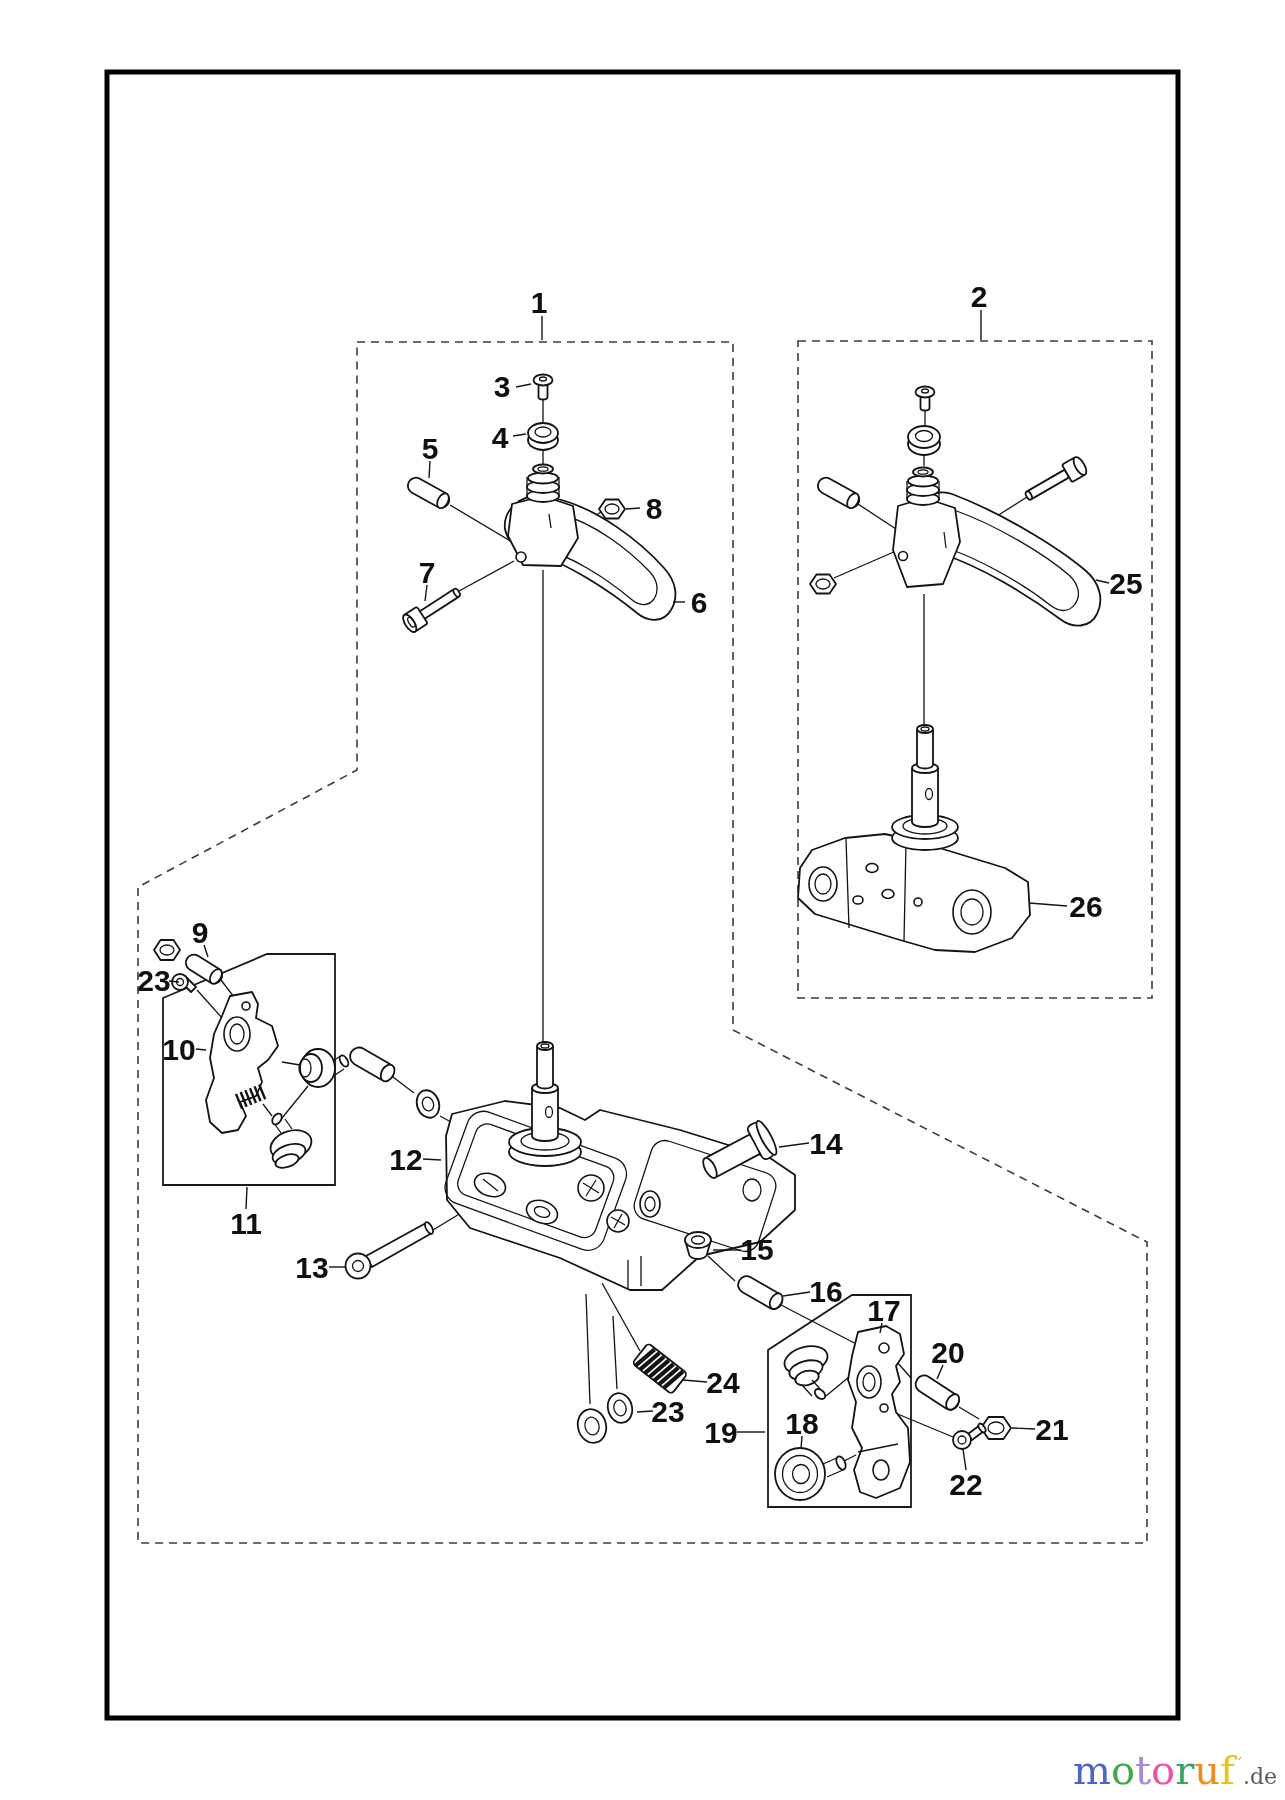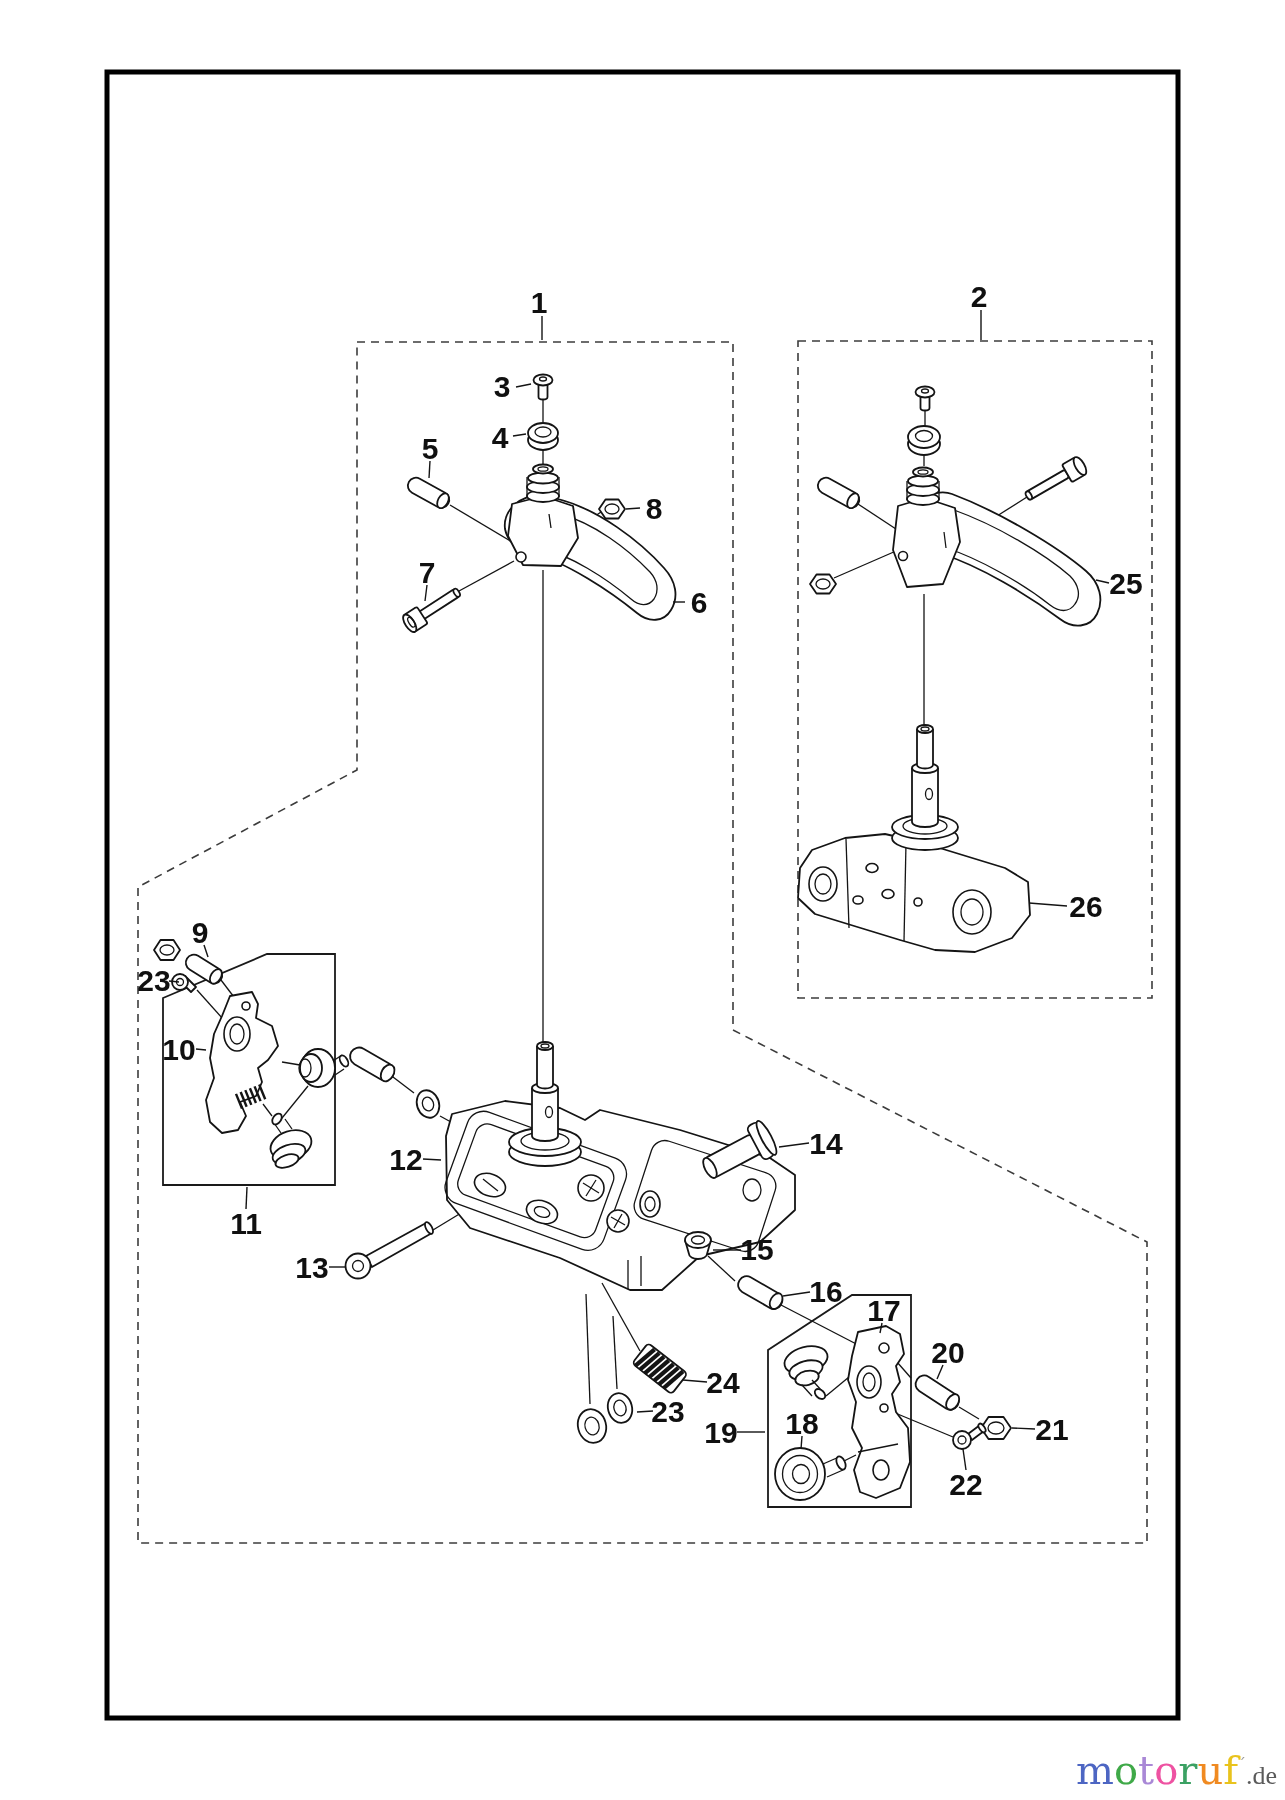--- a/index.html
+++ b/index.html
@@ -15,21 +15,21 @@
   .part{fill:#fff;stroke:#141414;stroke-width:1.8;stroke-linejoin:round;}
   .thin{fill:none;stroke:#141414;stroke-width:1.3;}
   .hole{fill:#fff;stroke:#141414;stroke-width:1.6;}
   .coil{stroke:#141414;stroke-width:4.2;}
   .hatch{stroke:#141414;stroke-width:2.4;}
   .callout-line{stroke:#141414;stroke-width:1.4;}
   .callout-text{font:700 30px "Liberation Sans",sans-serif;fill:#101010;}
   #watermark{position:absolute;top:1750px;right:8px;line-height:1;white-space:nowrap;
              font-family:"DejaVu Serif","Liberation Serif",serif;font-size:40px;}
   #watermark .mark{font-size:16px;vertical-align:super;}
-  #watermark .suffix{font-size:26px;font-family:Liberation Serif, serif;}
+  #watermark .suffix{font-size:22px;}
 </style>
 </head>
 <body>
 
 <div class="page">
 <svg id="diagram" width="1285" height="1800" viewBox="0 0 1285 1800" xmlns="http://www.w3.org/2000/svg">
 
   <rect class="frame" x="107" y="72" width="1071" height="1646"></rect>
 
   <g id="boundary-layer">

